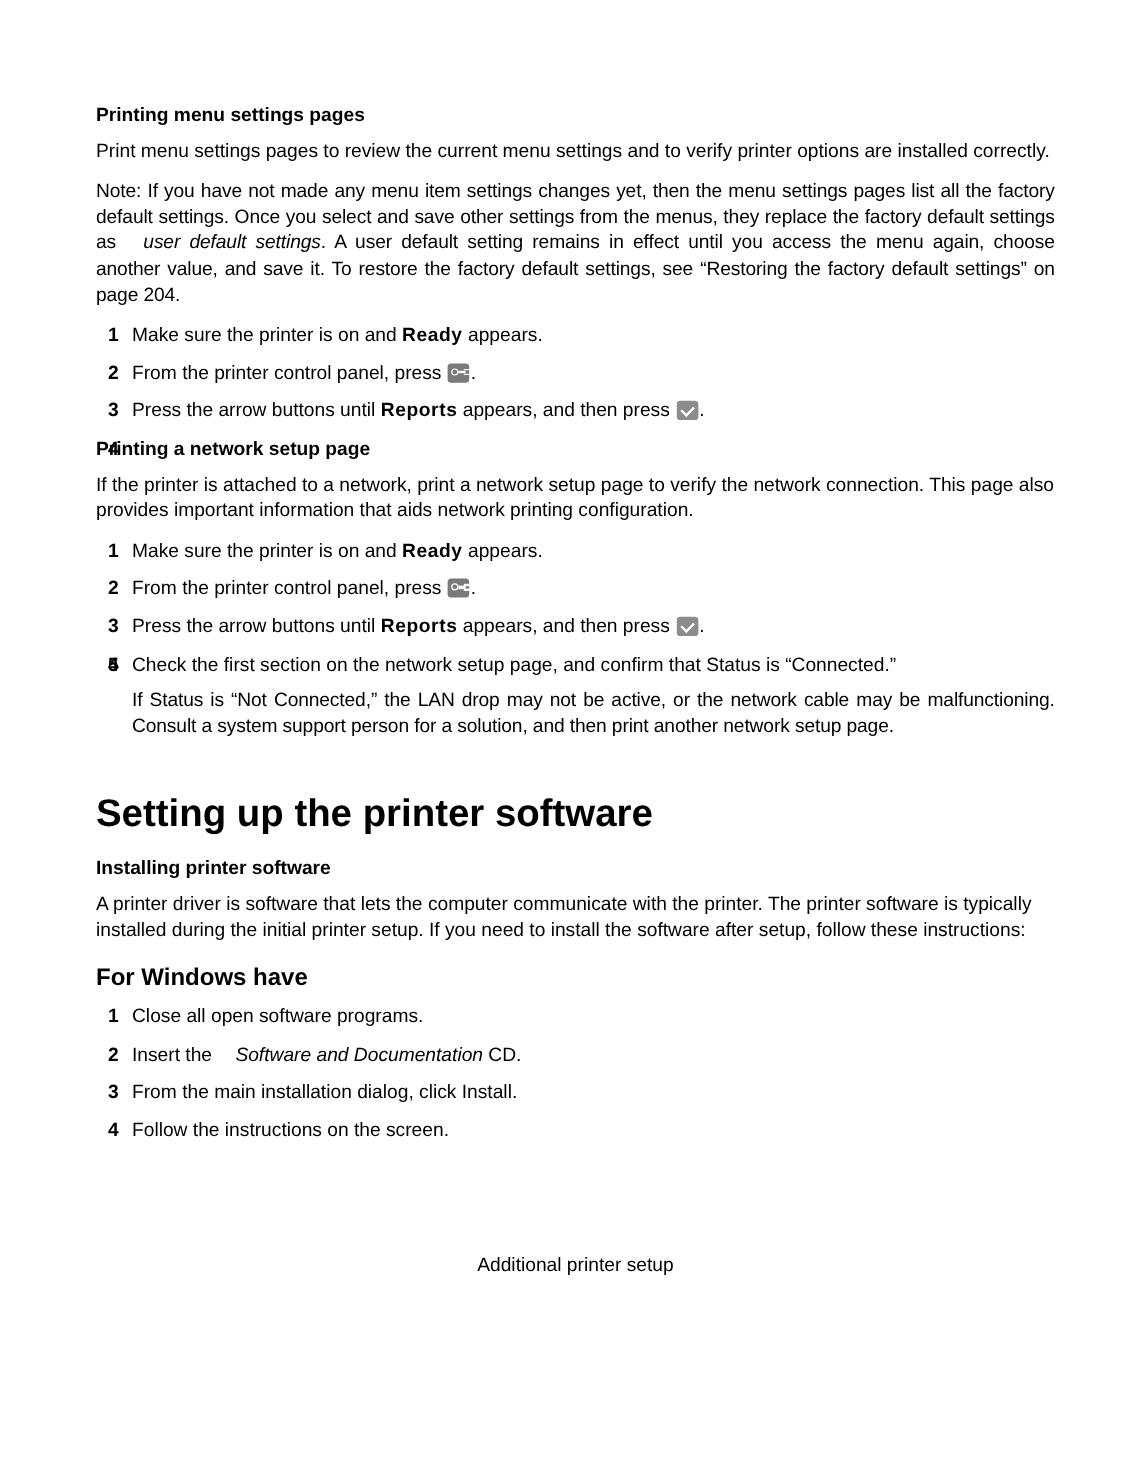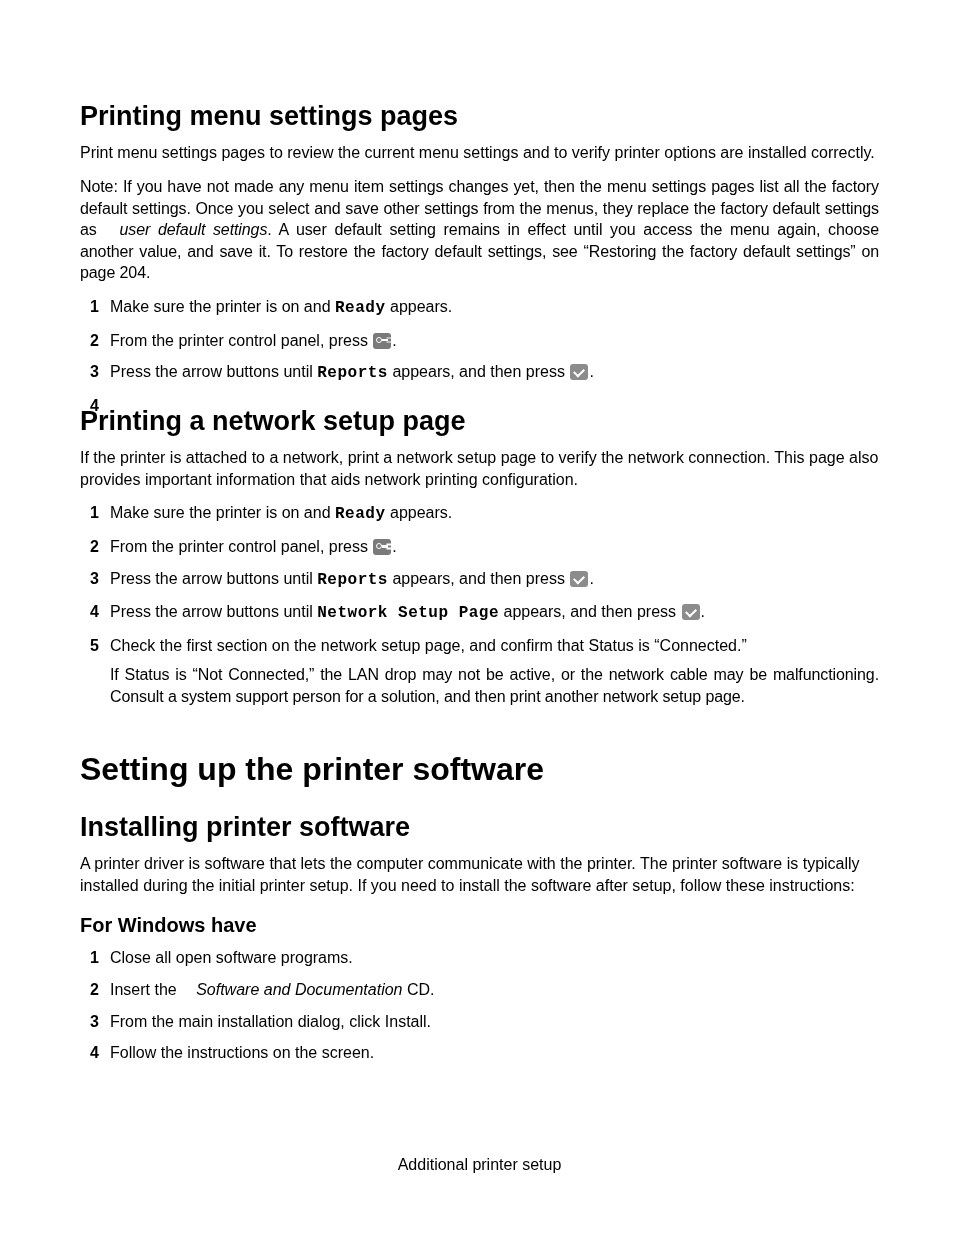--- a/index.html
+++ b/index.html
@@ -18,35 +18,35 @@
     box-sizing: border-box;
   }
   h1.main {
     font-family: "Trebuchet MS", "Segoe UI", Arial, sans-serif;
     font-size: 32px;
     font-weight: 700;
     margin: 40px 0 14px 0;
   }
   h2.sect {
     font-family: "Trebuchet MS", "Segoe UI", Arial, sans-serif;
-    font-size: 27px;
+    font-size: 16px;
     font-weight: 700;
-    margin: 18px 0 8px 0;
+    margin: 6px 0 8px 0;
   }
   h3.subsect {
     font-family: "Trebuchet MS", "Segoe UI", Arial, sans-serif;
     font-size: 20px;
     font-weight: 700;
     margin: 16px 0 8px 0;
   }
   p { margin: 4px 0 12px 0; }
   p.just { text-align: justify; }
   .sp1 { letter-spacing: -0.1px; }
   .mono {
-    font-family: Liberation Mono, monospace;
+    font-family: Liberation Sans, sans-serif;
     font-weight: 700;
     letter-spacing: 0.5px;
   }
   .bold { font-weight: 400; }
   .ital { font-style: italic; margin-left: 15px; }
   ol.steps {
     list-style: none;
     margin: 0 0 6px 0;
     padding: 0 0 0 30px;
   }
@@ -146,21 +146,20 @@
   <li>
     <span class="num">2</span>
     <span class="body"><span>From the printer control panel, press </span><span class="iconkey"></span><span>.</span></span>
   </li>
   <li>
     <span class="num">3</span>
     <span class="body"><span>Press the arrow buttons until </span><span class="mono">Reports</span><span> appears, and then press </span><span class="iconok"></span><span>.</span></span>
   </li>
   <li>
     <span class="num">4</span>
-    <span class="body"><span>Press the arrow buttons until </span><span class="mono">Network Setup Page</span><span> appears, and then press </span><span class="iconok"></span><span>.</span></span>
   </li>
   <li>
     <span class="num">5</span>
     <span class="body">Check the first section on the network setup page, and confirm that Status is “Connected.”</span>
     <span class="indent just sp1" style="text-align:justify;">If Status is “Not Connected,” the LAN drop may not be active, or the network cable may be malfunctioning. Consult a system support person for a solution, and then print another network setup page.</span>
   </li>
 </ol>
 
 <h1 class="main">Setting up the printer software</h1>
 <h2 class="sect">Installing printer software</h2>

